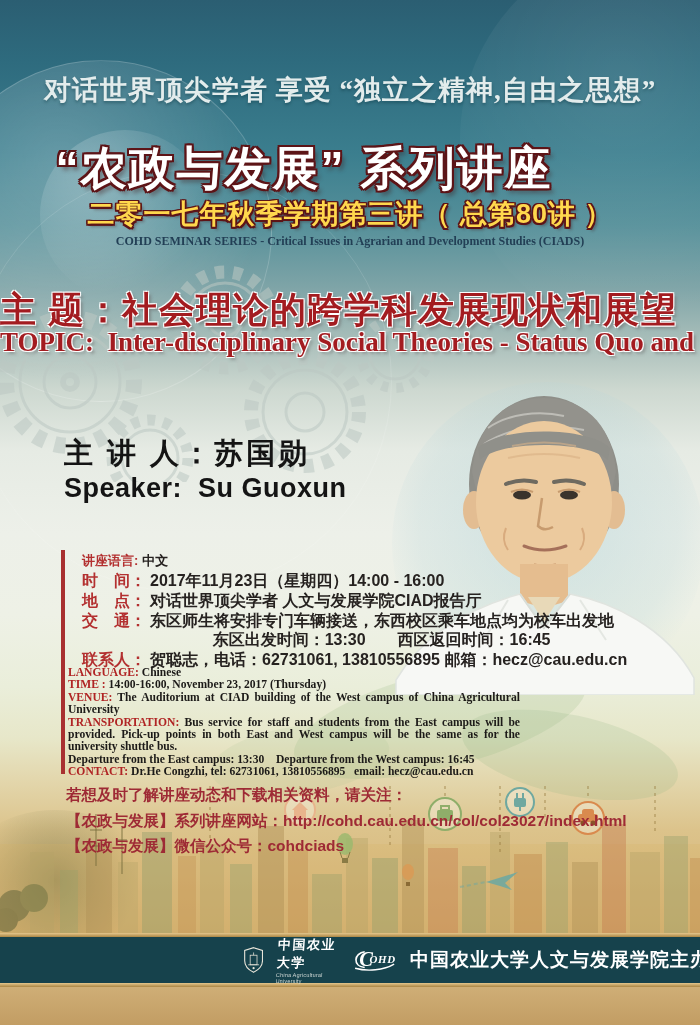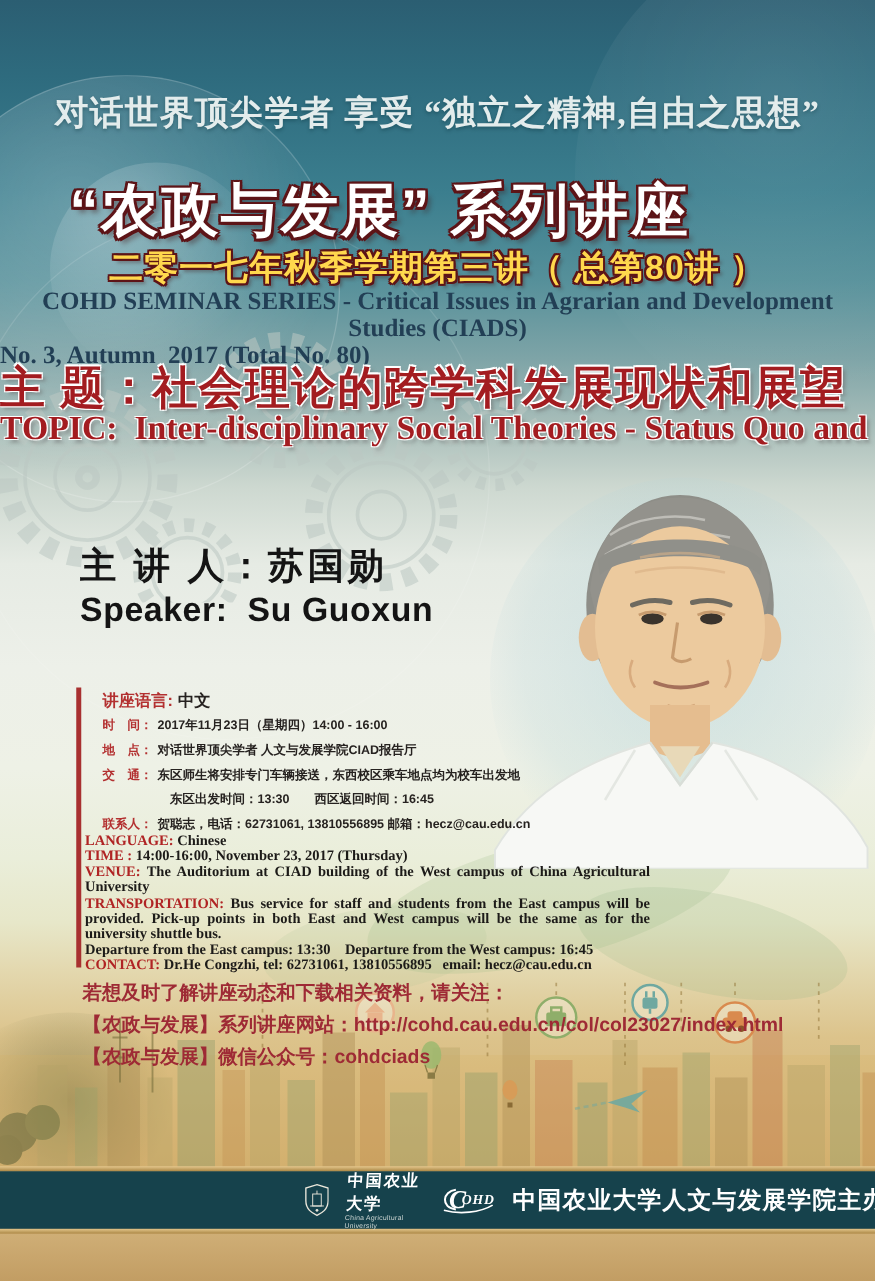--- a/index.html
+++ b/index.html
@@ -32,39 +32,39 @@
       text-shadow:0 2px 3px rgba(0,40,50,.35);z-index:5;}
   .title-zh{top:138px;left:0;width:608px;text-align:center;font-weight:bold;font-size:46px;color:#ffffff;
       letter-spacing:2px;z-index:5;
       text-shadow:-2px -2px 0 #5d1417,2px -2px 0 #5d1417,-2px 2px 0 #5d1417,2px 2px 0 #5d1417,
                   -2px 0 0 #5d1417,2px 0 0 #5d1417,0 -2px 0 #5d1417,0 2px 0 #5d1417,4px 5px 4px rgba(60,20,20,.4);}
   .subtitle-zh{top:196px;left:0;width:700px;text-align:center;font-weight:bold;font-size:27px;color:#ffd84d;
       letter-spacing:1px;z-index:5;
       text-shadow:-1.5px -1.5px 0 #5d1417,1.5px -1.5px 0 #5d1417,-1.5px 1.5px 0 #5d1417,1.5px 1.5px 0 #5d1417,
                   -1.5px 0 0 #5d1417,1.5px 0 0 #5d1417,0 -1.5px 0 #5d1417,0 1.5px 0 #5d1417,3px 3px 3px rgba(60,20,20,.4);}
   .series-en{top:231px;left:0;width:700px;text-align:center;font-family:"Liberation Serif","DejaVu Serif",serif;
-      font-weight:bold;font-size:20px;line-height:21.5px;color:#223f55;z-index:5;}
+      font-weight:bold;font-size:12px;line-height:21.5px;color:#223f55;z-index:5;}
   .topic-zh{top:286px;left:0;width:660px;text-align:center;font-weight:bold;font-size:36px;color:#a31c20;
       letter-spacing:1px;z-index:5;white-space:nowrap;
       text-shadow:-1px -1px 0 rgba(255,255,255,.95),1px -1px 0 rgba(255,255,255,.95),
                   -1px 1px 0 rgba(255,255,255,.95),1px 1px 0 rgba(255,255,255,.95),3px 3px 3px rgba(110,110,110,.55);}
   .topic-en{top:327px;left:0;width:700px;text-align:center;font-family:"Liberation Serif","DejaVu Serif",serif;
       font-weight:bold;font-size:27px;color:#a31c20;z-index:5;white-space:nowrap;
       text-shadow:-1px -1px 0 rgba(255,255,255,.9),1px -1px 0 rgba(255,255,255,.9),
                   -1px 1px 0 rgba(255,255,255,.9),1px 1px 0 rgba(255,255,255,.9),3px 3px 3px rgba(110,110,110,.5);}
   .speaker{top:436px;left:64px;z-index:5;color:#141414;font-weight:bold;}
   .speaker .zh{font-size:29px;letter-spacing:3px;line-height:35px;}
   .speaker .en{font-size:27px;letter-spacing:.5px;line-height:34px;}
   
   .red-bar{left:61px;top:550px;width:4px;height:224px;background:#a83030;z-index:6;}
   .zh-details{left:82px;top:551px;z-index:6;color:#262220;font-weight:bold;}
-  .zh-line{font-size:10px;line-height:19.8px;white-space:nowrap;}
+  .zh-line{font-size:16px;line-height:19.8px;white-space:nowrap;}
   .zh-line.small{font-size:13px;line-height:20px;}
   .zh-label{color:#b33030;margin-right:4px;}
-  .zh-line.indent{padding-left:54px;}
+  .zh-line.indent{padding-left:54px;text-align:center;}
   .en-details{left:68px;top:667px;width:452px;z-index:6;
       font-family:"Liberation Serif","DejaVu Serif",serif;font-size:11.6px;line-height:12.4px;color:#1c1a18;
       font-weight:bold;}
   .en-label{color:#b02424;}
   .en-line{text-align:justify;font-family:Liberation Serif, serif;}
   .pre{white-space:pre;text-align:left;}
   .follow{left:66px;top:782px;z-index:6;font-weight:bold;font-size:15.5px;line-height:25.7px;color:#9e2a35;}
   .follow div{white-space:nowrap;}
   .follow .url{color:#9e2a35;text-decoration:none;}
   
@@ -244,21 +244,20 @@
     <polygon points="140,209 172,209 156,234" fill="#e8d9b8"></polygon>
     <path d="M132 206 L156 240 L182 206" stroke="#d9ded8" stroke-width="2" fill="none"></path>
     <path d="M120 212 L96 252 M192 212 L218 252" stroke="#e4e7e2" stroke-width="2"></path>
   </svg>
 
   <div class="abs tagline">对话世界顶尖学者  享受 “独立之精神,自由之思想”</div>
   <div class="abs title-zh">“农政与发展” 系列讲座</div>
   <div class="abs subtitle-zh">二零一七年秋季学期第三讲（ 总第80讲 ）</div>
   <div class="abs series-en">
     <div>COHD SEMINAR SERIES - Critical Issues in Agrarian and Development Studies (CIADS)</div>
-    <div class="pre">No. 3, Autumn  2017 (Total No. 80)</div>
   </div>
 
   <div class="abs topic-zh"><span>主 题：</span><span>社会理论的跨学科发展现状和展望</span></div>
   <div class="abs topic-en"><span>TOPIC:</span>&nbsp;&nbsp;<span>Inter-disciplinary Social Theories - Status Quo and Prospects</span></div>
 
   <div class="abs speaker">
     <div class="zh"><span>主 讲 人：</span><span>苏国勋</span></div>
     <div class="en"><span>Speaker:</span>&nbsp; <span>Su Guoxun</span></div>
   </div>
 

